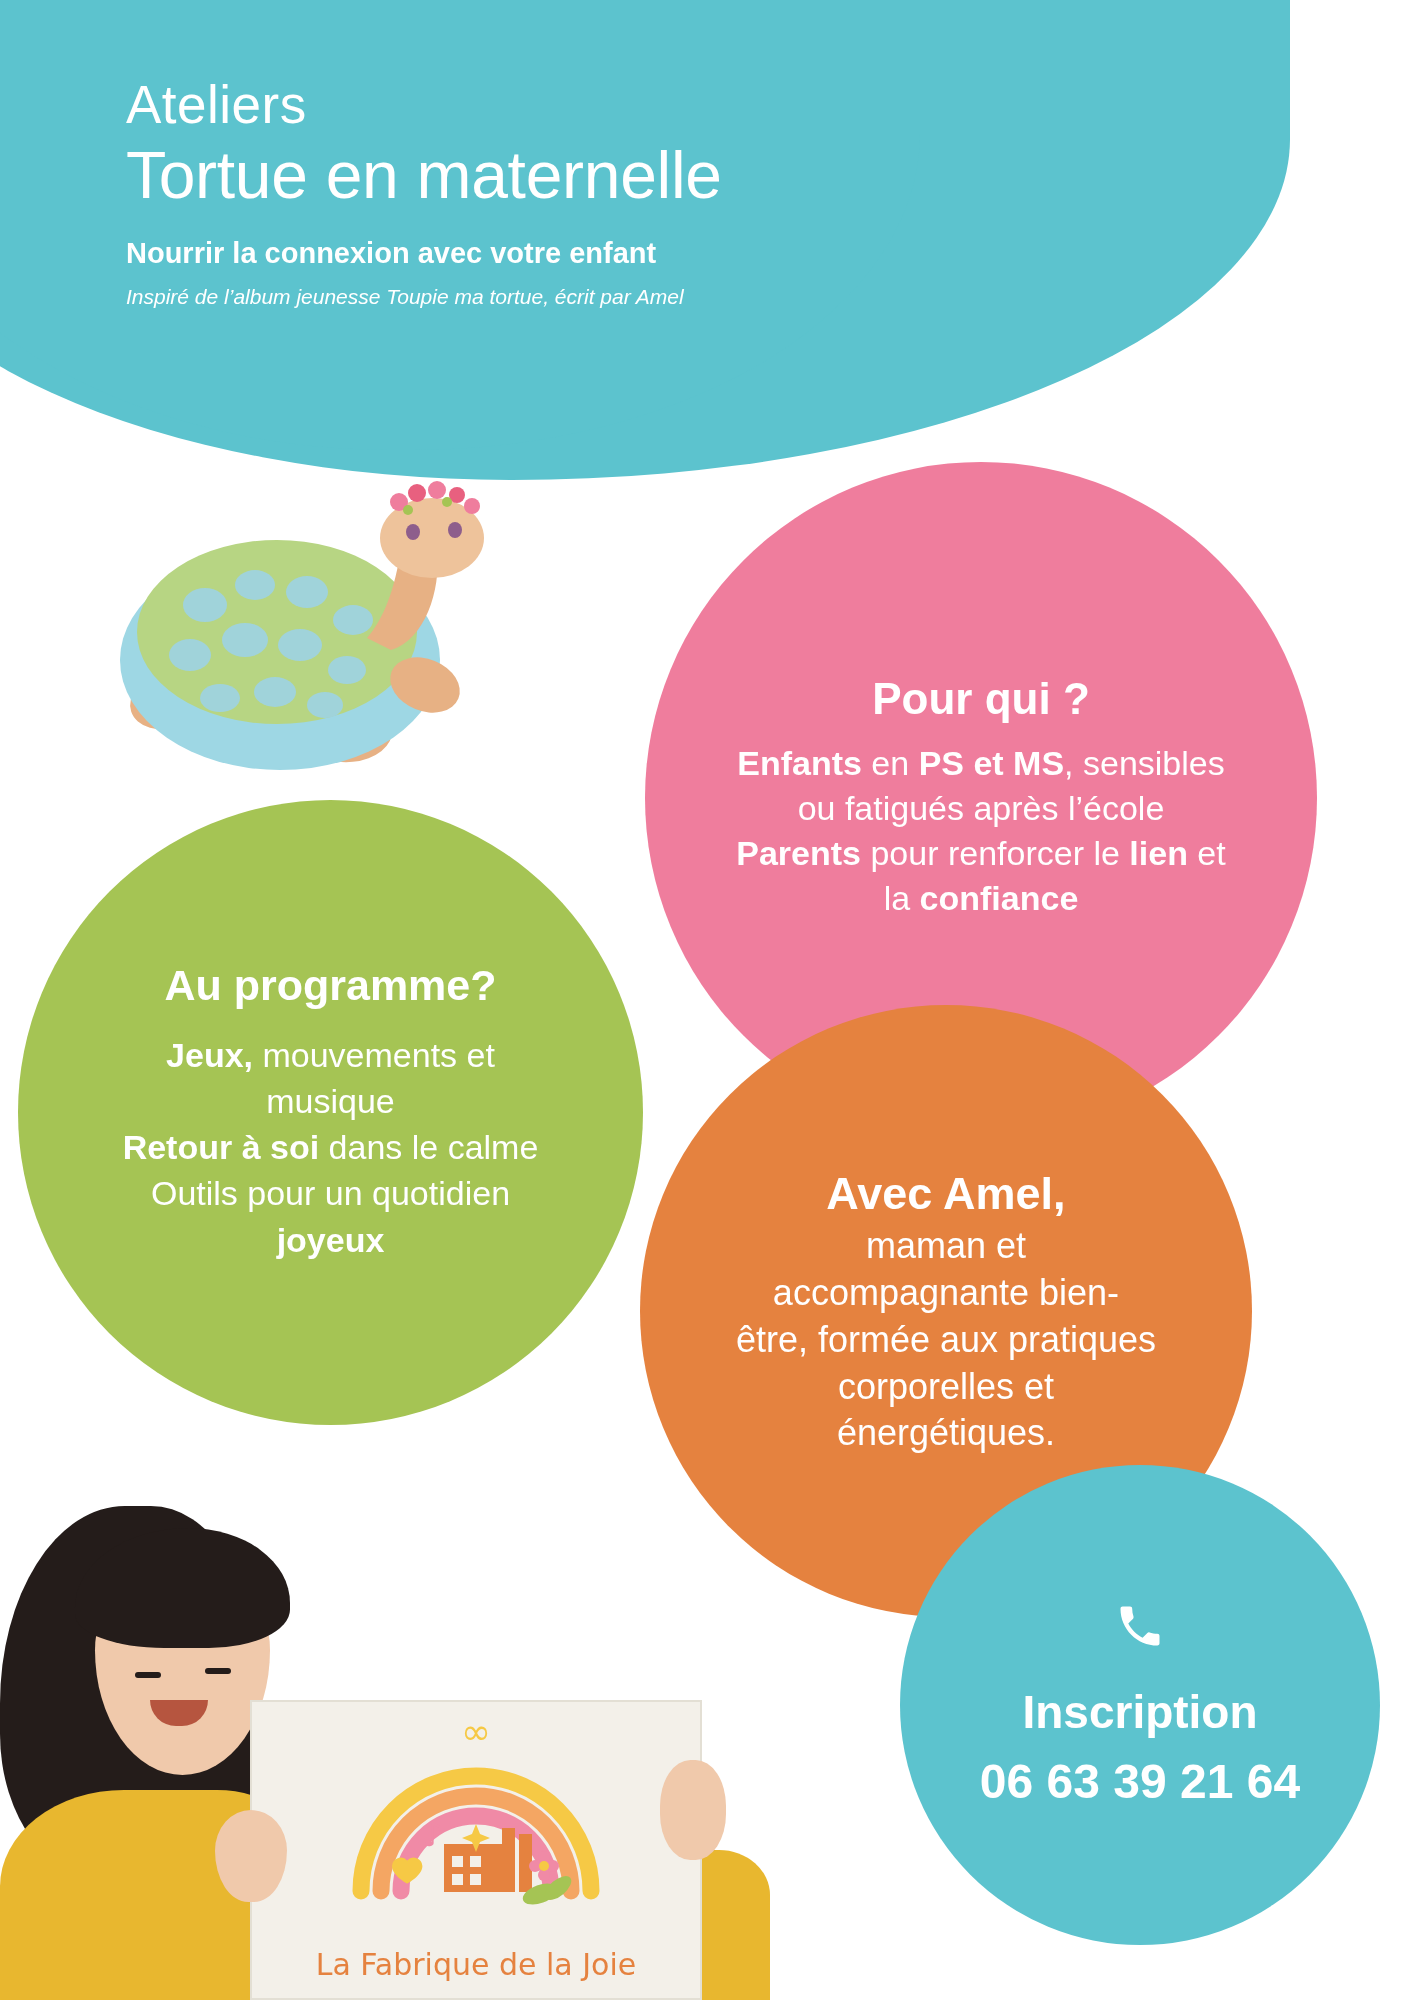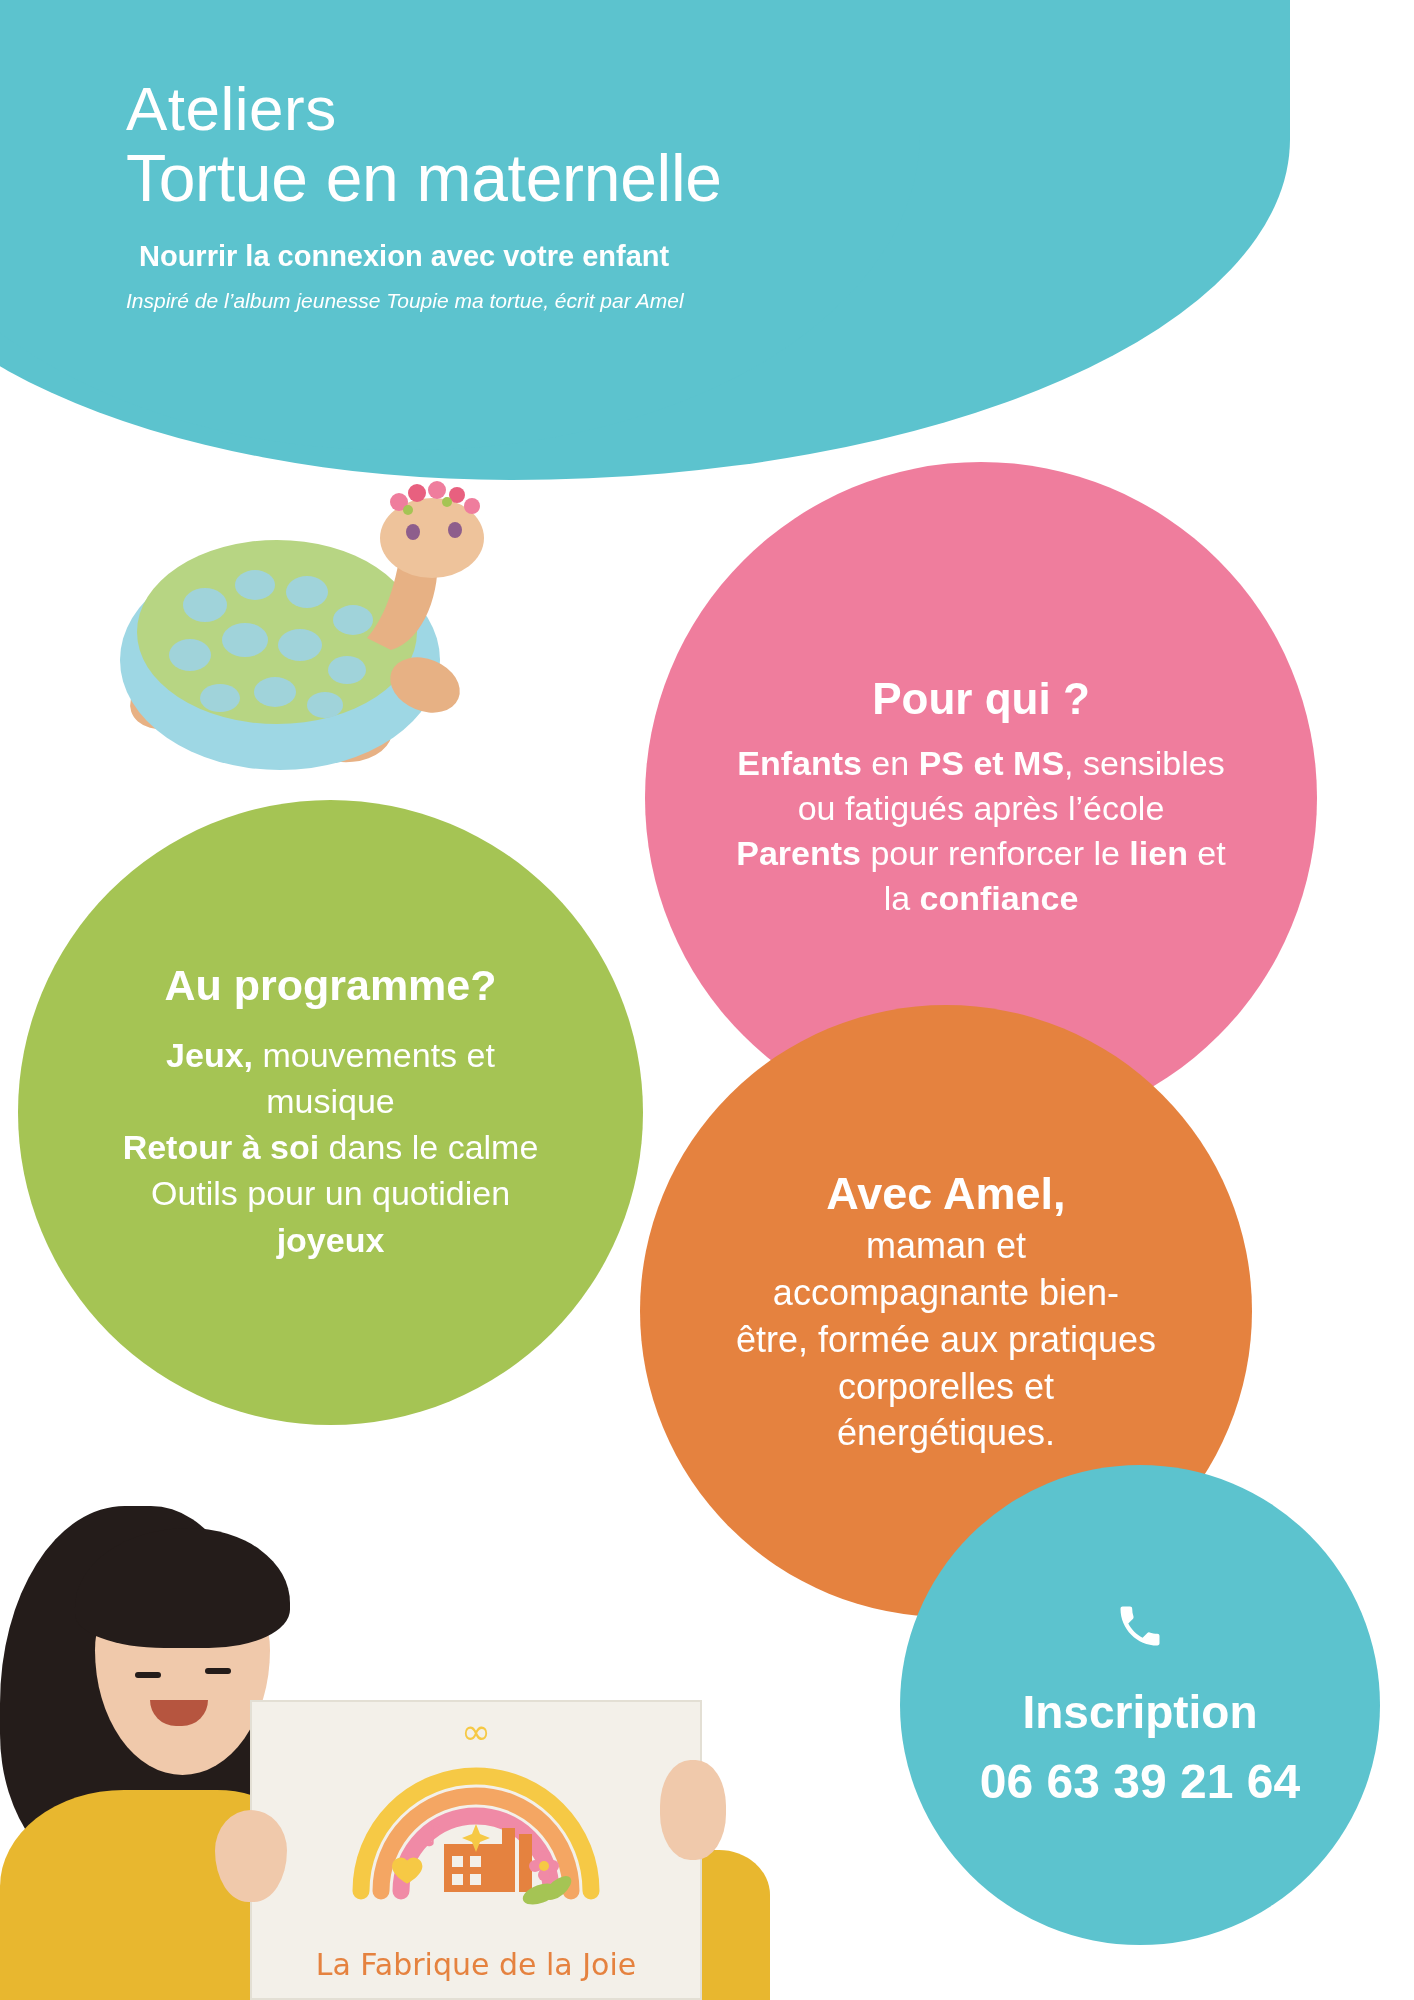--- a/index.html
+++ b/index.html
@@ -43,40 +43,40 @@
     border-radius: 0 0 48% 50% / 0 0 40% 46%;
   }
 
   .header-text {
     position: absolute;
     left: 126px;
     top: 78px;
     width: 950px;
   }
   .title-line1 {
-    font-size: 62px;
+    font-size: 53px;
     font-weight: 400;
     letter-spacing: 0.5px;
     line-height: 1.0;
-    margin: 0 0 4px 0;
+    margin: 0 0 10px 0;
     color: #ffffff;
   }
   .title-line2 {
     font-size: 66px;
     font-weight: 400;
     line-height: 1.05;
     margin: 0 0 24px 0;
     color: #ffffff;
     letter-spacing: -0.3px;
   }
   .subtitle {
     font-size: 29px;
     font-weight: 700;
     line-height: 1.35;
-    margin: 13px;
+    margin: 0;
     color: #ffffff;
   }
   .credit {
     font-size: 21px;
     font-style: italic;
     font-weight: 400;
     margin-top: 12px;
     color: #ffffff;
   }
 

